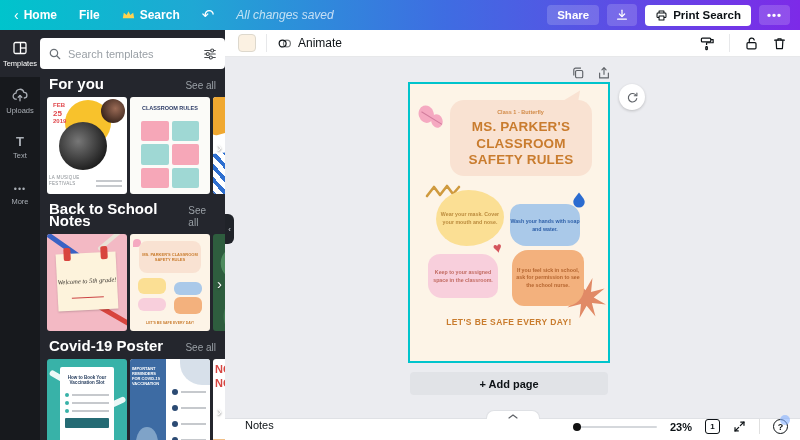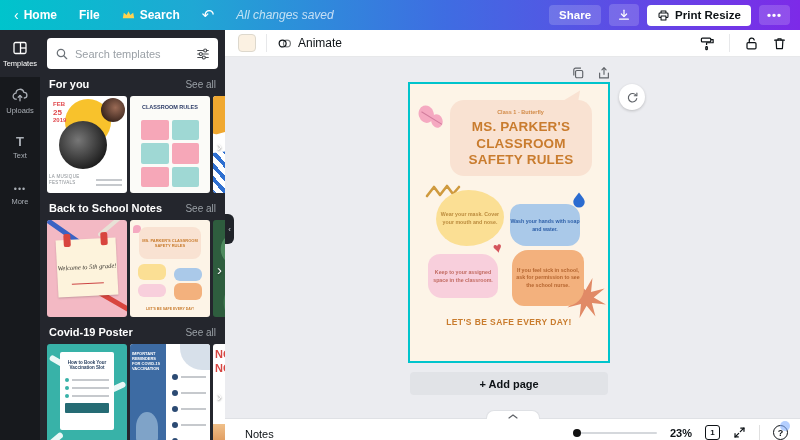--- a/index.html
+++ b/index.html
@@ -30,28 +30,28 @@
     display:flex; flex-direction:column; z-index:50; }
   .rail-item { height:47px; display:flex; flex-direction:column; align-items:center;
     justify-content:center; gap:3px; color:#a9aeb5; font-size:7.5px; cursor:pointer; }
   .rail-item.active { color:#fff; background:#24262d; }
   .rail-T { font-size:13px; font-weight:700; line-height:13px; }
   .rail-dots { font-size:9px; letter-spacing:1px; line-height:10px; }
 
   
   #panel { position:absolute; left:40px; top:30px; width:185px; bottom:0; background:#24262d;
     overflow:hidden; z-index:50; }
-  .search-box { margin:8px 7px 0; height:31px; background:#fff; border-radius:4px;
+  .search-box { margin:8px 0 0; height:31px; background:#fff; border-radius:4px;
     display:flex; align-items:center; gap:6px; padding:0 8px; color:#6b7177; }
   .search-box input { flex:1; border:0; outline:0; background:transparent; font-size:11px;
     color:#202124; font-family:inherit; min-width:0; }
   .search-box input::placeholder { color:#9aa0a6; }
   .sec-head { display:flex; align-items:baseline; justify-content:space-between;
     margin:9px 9px 5px; line-height:12px; }
-  .sec-title { color:#fff; font-size:11px; font-weight:700; }
+  .sec-title { color:#fff; font-size:15px; font-weight:700; }
   .see-all { color:#9aa0a6; font-size:10px; cursor:pointer; }
   .thumb-row { position:relative; display:flex; gap:3px; padding-left:7px; height:97px; overflow:hidden; }
   .thumb-row.covid { height:102px; }
   .thumb { position:relative; width:80px; height:97px; border-radius:3px; overflow:hidden;
     flex:0 0 auto; background:#fff; cursor:pointer; }
   .covid .thumb { height:114px; }
   .row-chev { position:absolute; right:3px; top:50%; transform:translateY(-50%); color:#fff;
     font-size:15px; text-shadow:0 1px 2px rgba(0,0,0,.55); z-index:5; cursor:pointer; }
 
   
@@ -195,21 +195,21 @@
     border-radius:16px 12px 18px 12px; z-index:2; }
   .p-footer { position:absolute; left:0; right:0; top:233px; text-align:center; font-size:8.5px;
     font-weight:700; color:#c97c2e; letter-spacing:.4px; z-index:3; }
 
   #add-page { position:absolute; left:410px; top:372px; width:198px; height:23px; background:#e1e3e7;
     border-radius:4px; display:flex; align-items:center; justify-content:center; font-size:11px;
     font-weight:600; color:#0d1216; z-index:10; cursor:pointer; }
 
   
   #bottombar { position:absolute; left:225px; right:0; bottom:0; height:22px; background:#fff;
-    border-top:1px solid #dfe1e5; display:flex; align-items:flex-end; padding:0 12px 0 20px;
+    border-top:1px solid #dfe1e5; display:flex; align-items:flex-start; padding:0 12px 0 20px;
     font-size:11px; color:#0d1216; z-index:40; }
   .pull-tab { position:absolute; left:50%; top:-9px; transform:translateX(-50%); width:54px; height:9px;
     background:#fff; border:1px solid #dfe1e5; border-bottom:none; border-radius:8px 8px 0 0;
     display:flex; align-items:flex-end; justify-content:center; color:#5f6368; cursor:pointer; }
   .bb-notes { font-weight:500; cursor:pointer; }
   .bb-right { margin-left:auto; display:flex; align-items:center; gap:13px; }
   .slider { position:relative; width:84px; height:2px; background:#d5d8dc; border-radius:1px; cursor:pointer; }
   .slider-dot { position:absolute; left:0; top:-3px; width:8px; height:8px; border-radius:50%; background:#111; }
   .bb-zoom { font-weight:600; }
   .page-badge { width:15px; height:15px; border:1.5px solid #0d1216; border-radius:3px; font-size:8px;
@@ -252,21 +252,21 @@
           <path d="M5 6.8 L8 9.8 L11 6.8"></path>
           <path d="M3 12.8 h10"></path>
       </svg>
     </div>
     <div class="tb-btn white">
       <svg width="13" height="13" viewBox="0 0 16 16" fill="none" stroke="#0d1216" stroke-width="1.3" stroke-linejoin="round">
         <path d="M5 5 V2.5 h6 V5"></path>
           <rect x="2.5" y="5" width="11" height="5.5" rx="1"></rect>
           <rect x="5" y="8.5" width="6" height="5" fill="#fff"></rect>
       </svg>
-      <span>Print Resize</span>
+      <span>Print Search</span>
     </div>
     <div class="tb-btn more">
       <span>•••</span>
     </div>
   </div>
 </div>
 
 <div id="rail">
   <div class="rail-item active">
     <svg width="16" height="16" viewBox="0 0 16 16" fill="none" stroke="currentColor" stroke-width="1.3" stroke-linejoin="round">

